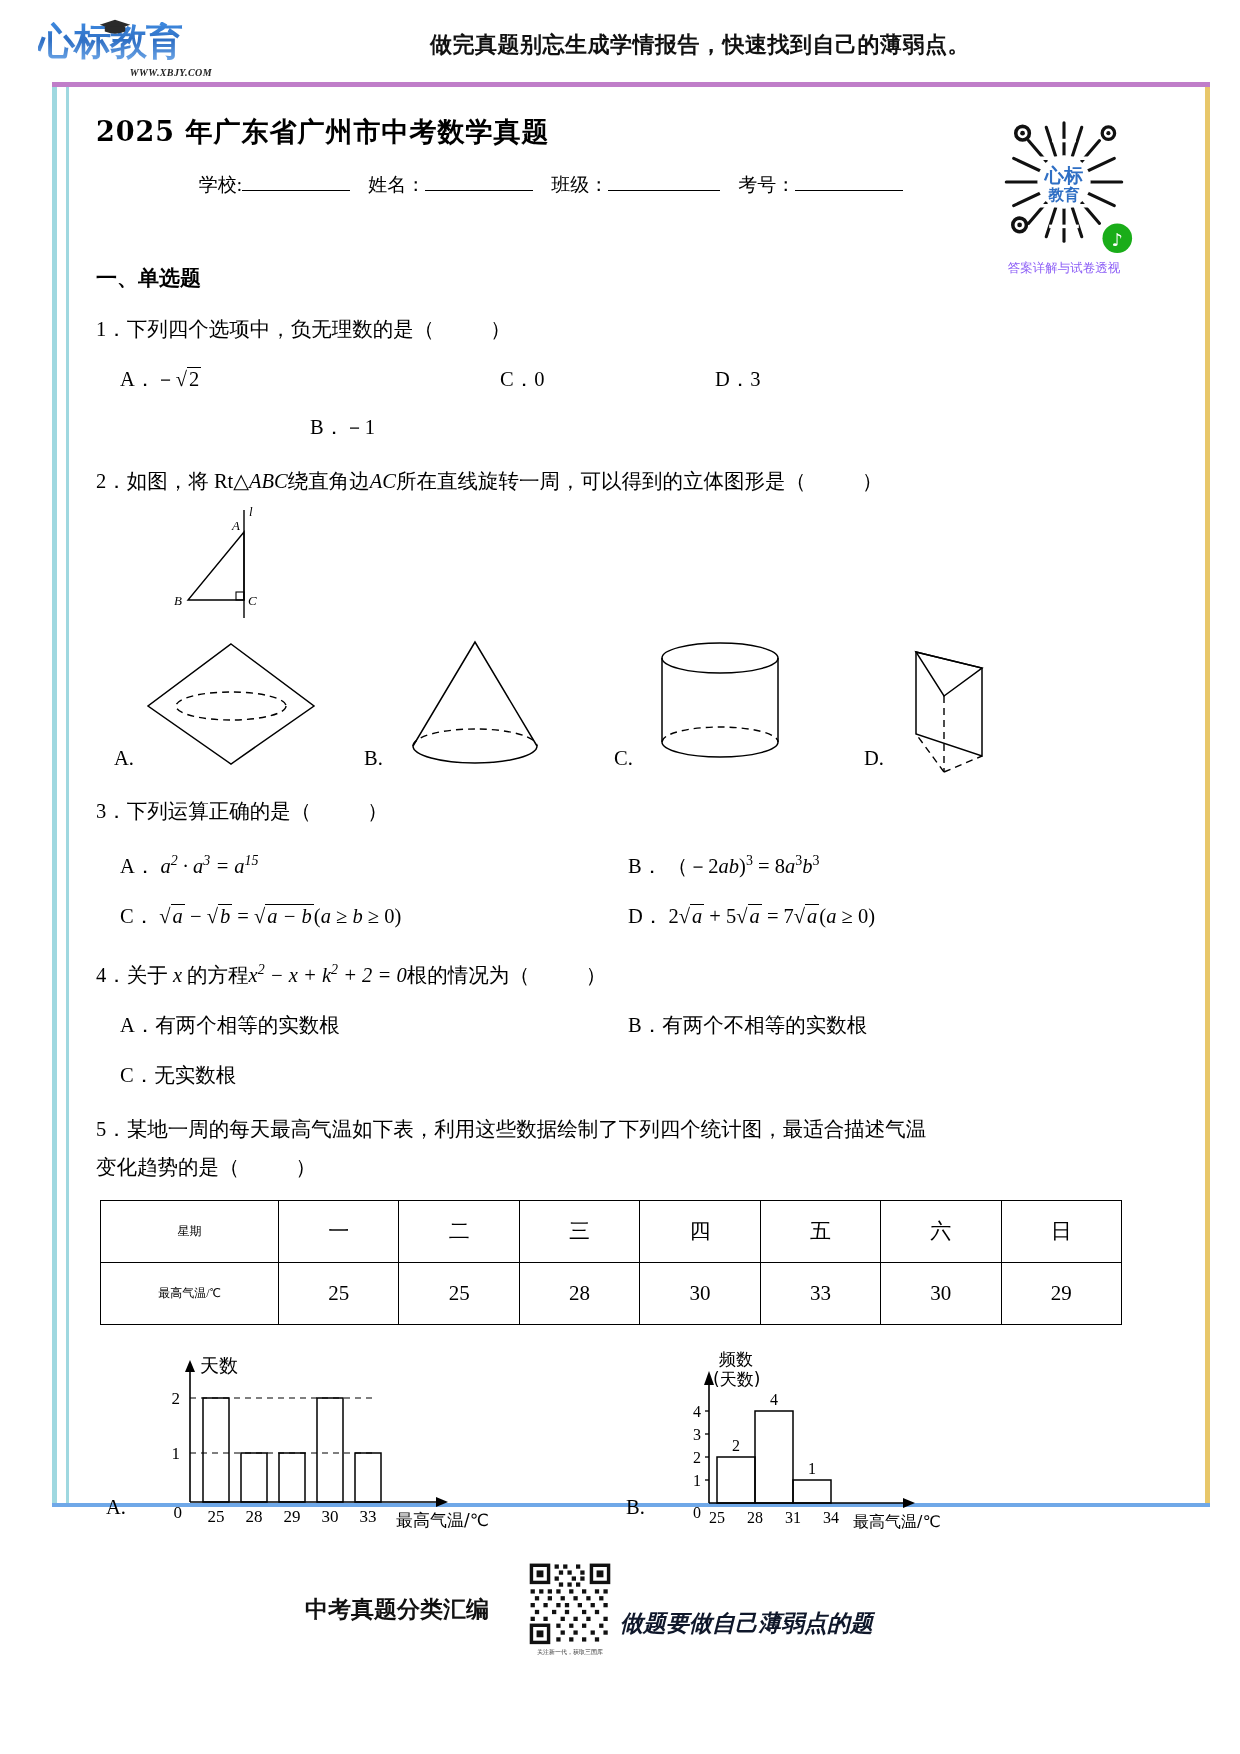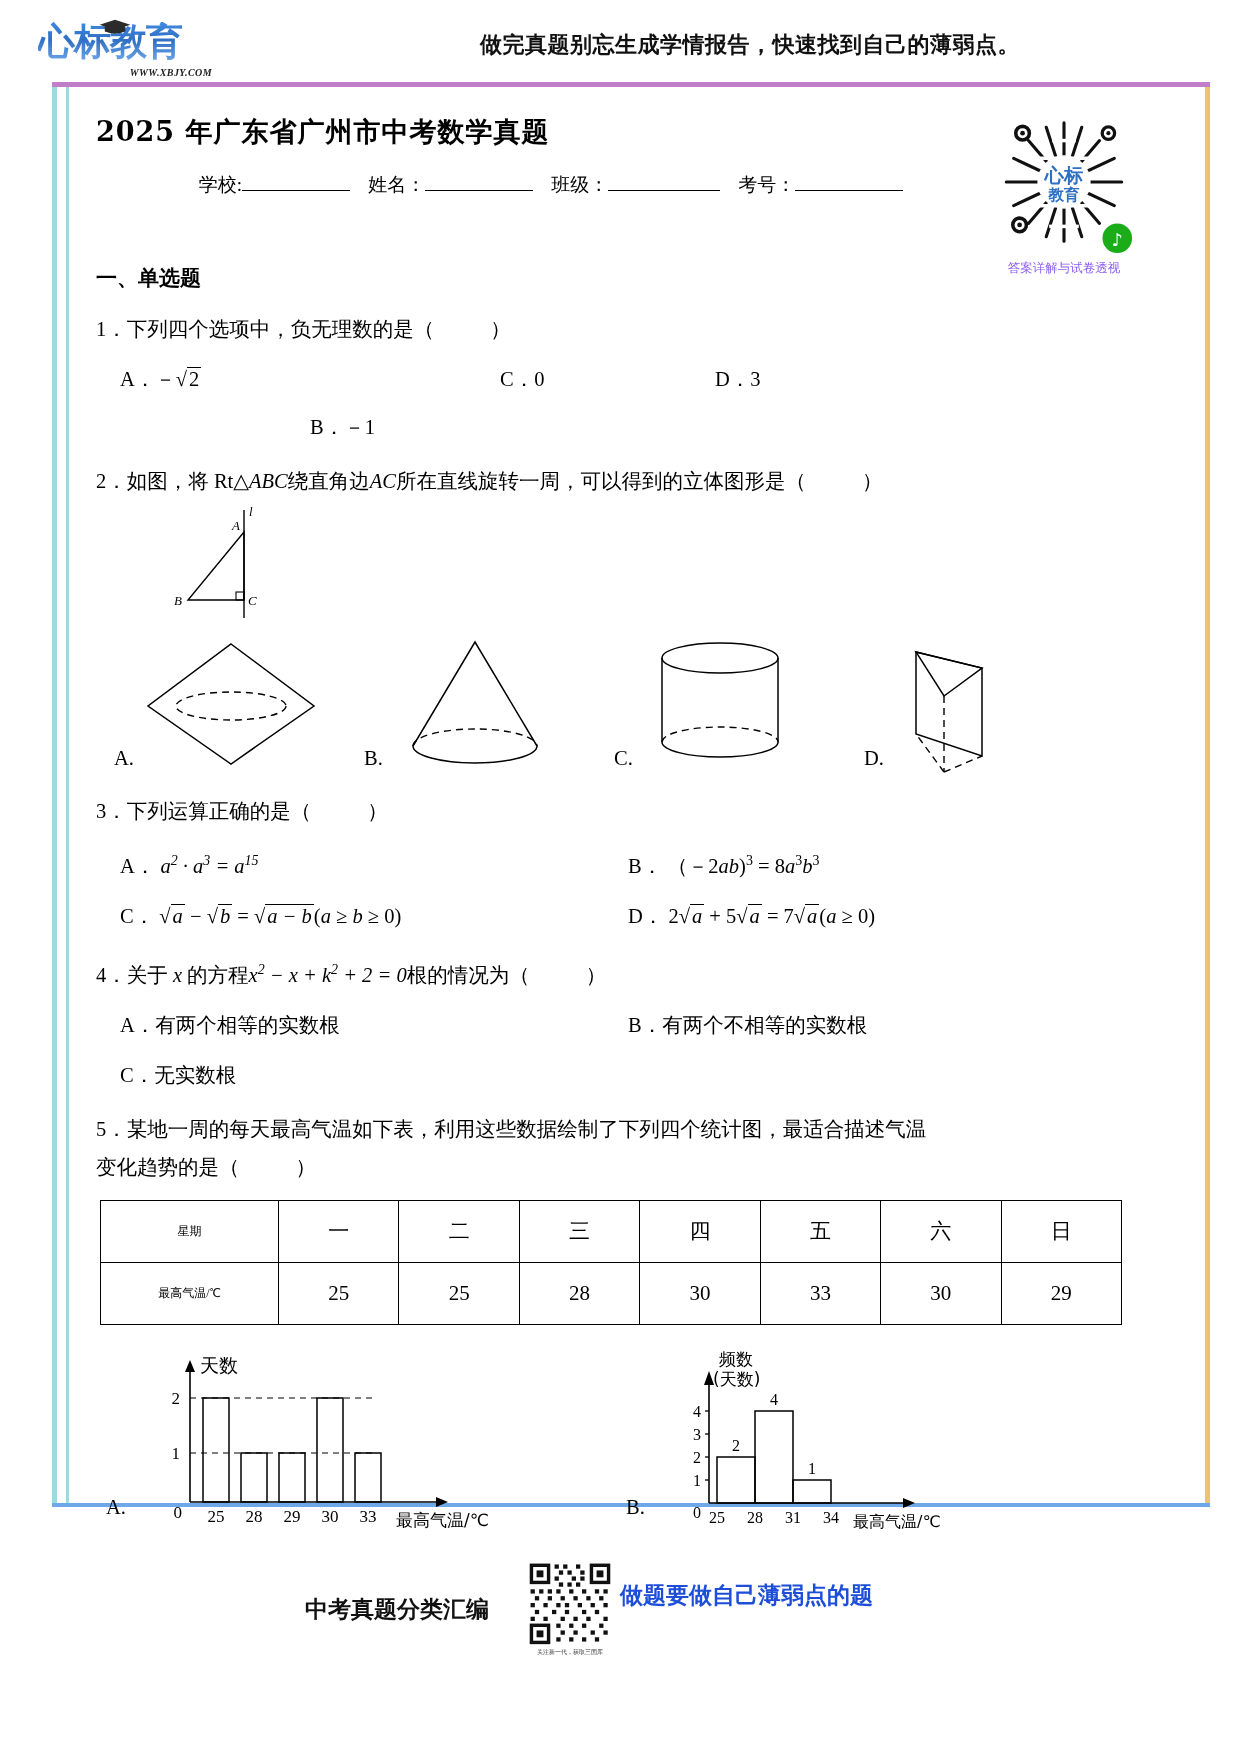--- a/index.html
+++ b/index.html
@@ -50,21 +50,20 @@
   }
   .masthead-slogan {
     position: absolute; left: 430px; top: 30px;
     width: 640px;
     font-family: "DejaVu Sans", sans-serif;
     font-weight: bold;
     font-size: 22px;
     letter-spacing: 0.5px;
     color: #111;
     white-space: nowrap;
-    text-align: center;
   }
 
   
   .rule-top {
     position: absolute; left: 52px; top: 82px;
     width: 1158px; height: 5px; background: #c07ec9;
   }
   .rule-left-outer {
     position: absolute; left: 52px; top: 87px;
     width: 5px; height: 1420px; background: #9fd8e0;
@@ -218,26 +217,27 @@
     font-weight: bold;
     font-size: 23px;
     color: #111;
     white-space: nowrap;
   }
   .footer-qr {
     position: absolute; left: 527px; top: 1px;
     width: 86px; height: 96px;
   }
   .footer-right {
-    position: absolute; left: 620px; top: 20px;
+    position: absolute; left: 620px; top: 48px;
     font-family: "DejaVu Sans", sans-serif;
     font-weight: bold;
     font-size: 23px;
-    color: #1d4ed8;
+    color: #0f172a;
     white-space: nowrap;
+    font-style: italic;
   }
 </style>
 </head>
 <body>
 
 <div class="masthead">
   <div class="logo-wrap">
     <svg class="logo-cap" viewBox="0 0 40 20">
       <polygon points="20,2 38,8 20,14 2,8" fill="#2b2b2b"></polygon>
       <path d="M8 10 L8 16 Q20 21 32 16 L32 10" fill="#2b2b2b"></path>

